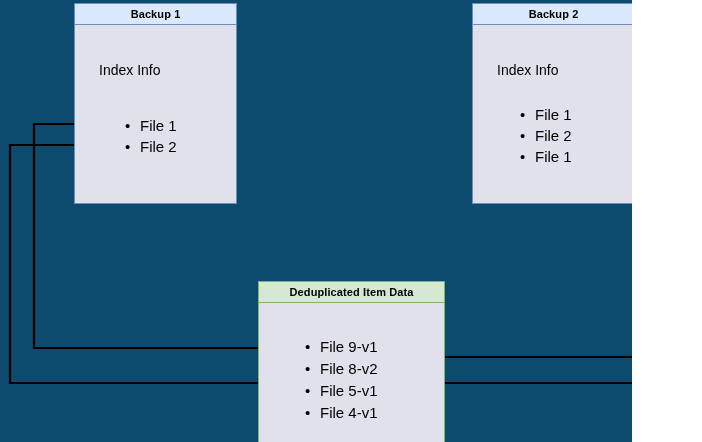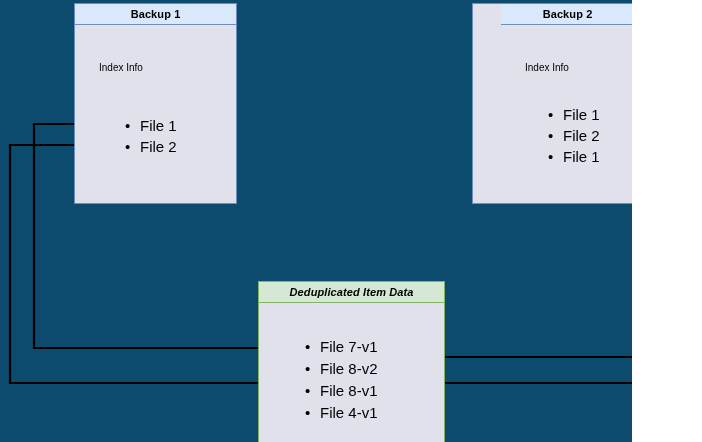--- a/index.html
+++ b/index.html
@@ -41,29 +41,28 @@
     align-items: center;
     justify-content: center;
     font-size: 11px;
     font-weight: bold;
     color: #000000;
     letter-spacing: 0.1px;
   }
   .node.green .node-header {
     background: #d5e8d4;
     border-bottom-color: #82b366;
-    font-style: italic;
   }
   .node-body {
     position: relative;
     height: calc(100% - 21px);
   }
   .index-label {
     position: absolute;
-    font-size: 10px;
+    font-size: 14px;
     color: #000000;
     white-space: nowrap;
     text-align: center;
   }
   .file-list {
     position: absolute;
     margin: 0;
     padding: 0;
     list-style: none;
   }
@@ -118,37 +117,37 @@
     <div class="node-header">Backup 1</div>
     <div class="node-body">
       <div class="index-label" style="left:24px; top:37px;">Index Info</div>
       <ul class="file-list" style="left:50px; top:90px;">
         <li>File 1</li>
         <li>File 2</li>
       </ul>
     </div>
   </div>
 
-  <div class="node" style="left:472px; top:3px; width:163px; height:201px;padding-left:28px;">
+  <div class="node" style="left:472px; top:3px; width:163px; height:201px;">
     <div class="node-header">Backup 2</div>
     <div class="node-body">
       <div class="index-label" style="left:24px; top:37px;">Index Info</div>
       <ul class="file-list" style="left:47px; top:79px;">
         <li>File 1</li>
         <li>File 2</li>
         <li>File 1</li>
       </ul>
     </div>
   </div>
 
   <div class="node green" style="left:258px; top:281px; width:187px; height:170px;">
     <div class="node-header">Deduplicated Item Data</div>
     <div class="node-body">
       <ul class="file-list dedup" style="left:46px; top:33px;">
-        <li>File 7-v1</li>
+        <li>File 9-v1</li>
         <li>File 8-v2</li>
-        <li>File 8-v1</li>
+        <li>File 5-v1</li>
         <li>File 4-v1</li>
       </ul>
     </div>
   </div>
 
 </div>
 
 </body></html>

